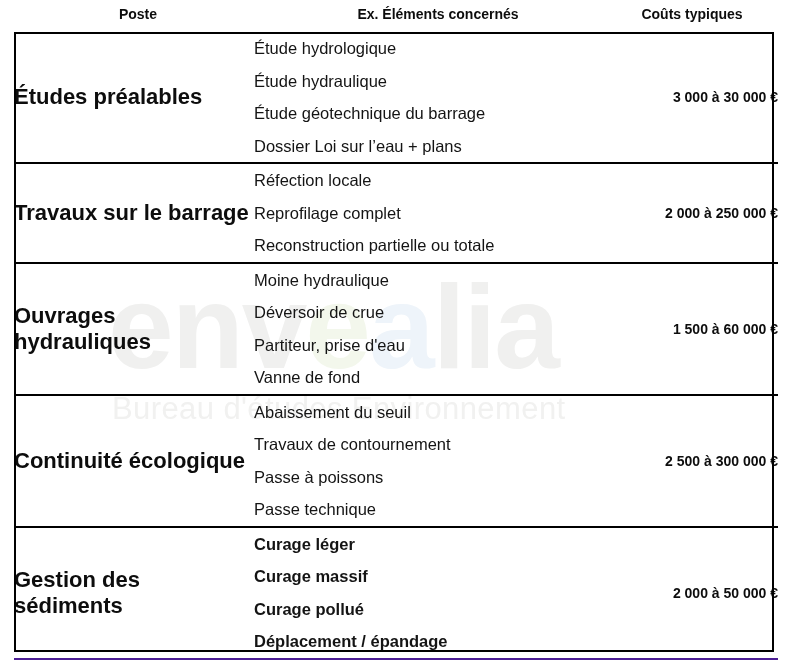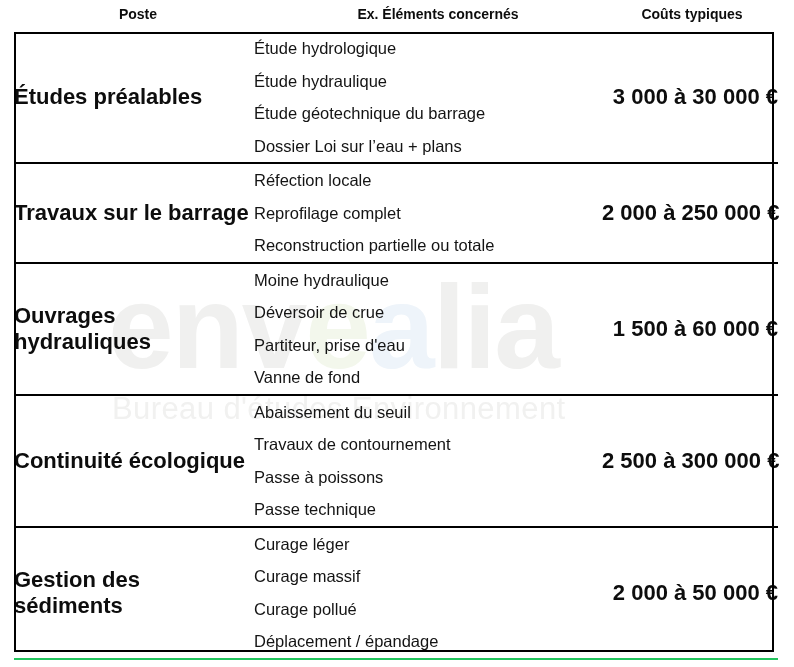--- a/index.html
+++ b/index.html
@@ -84,21 +84,21 @@
     z-index: 1;
     background: transparent;
   }
   #cost-table td {
     border: 0;
     border-bottom: 2px solid #000000;
     padding: 0;
     vertical-align: middle;
     background: transparent;
   }
-  #cost-table tr:last-child td { border-bottom: 2px solid #22c55e; }
+  #cost-table tr:last-child td { border-bottom: 2px solid #4c1d95; font-weight: bold; }
   
   #table-frame {
     position: absolute;
     left: 14px;
     top: 32px;
     width: 760px;
     height: 620px;
     border: 2px solid #000000;
     box-sizing: border-box;
     pointer-events: none;
@@ -114,21 +114,21 @@
   }
   td.c-elts {
     width: 348px;
     font-size: 16.5px;
     font-weight: 400;
     color: #141414;
     padding-left: 0px;
   }
   td.c-couts {
     width: 176px;
-    font-size: 22px;
+    font-size: 14px;
     font-weight: 700;
     text-align: right;
     padding-right: 5px;
     white-space: nowrap;
     color: #0d0d0d;
   }
   .elt-line {
     line-height: 1.97;
     white-space: nowrap;
   }

